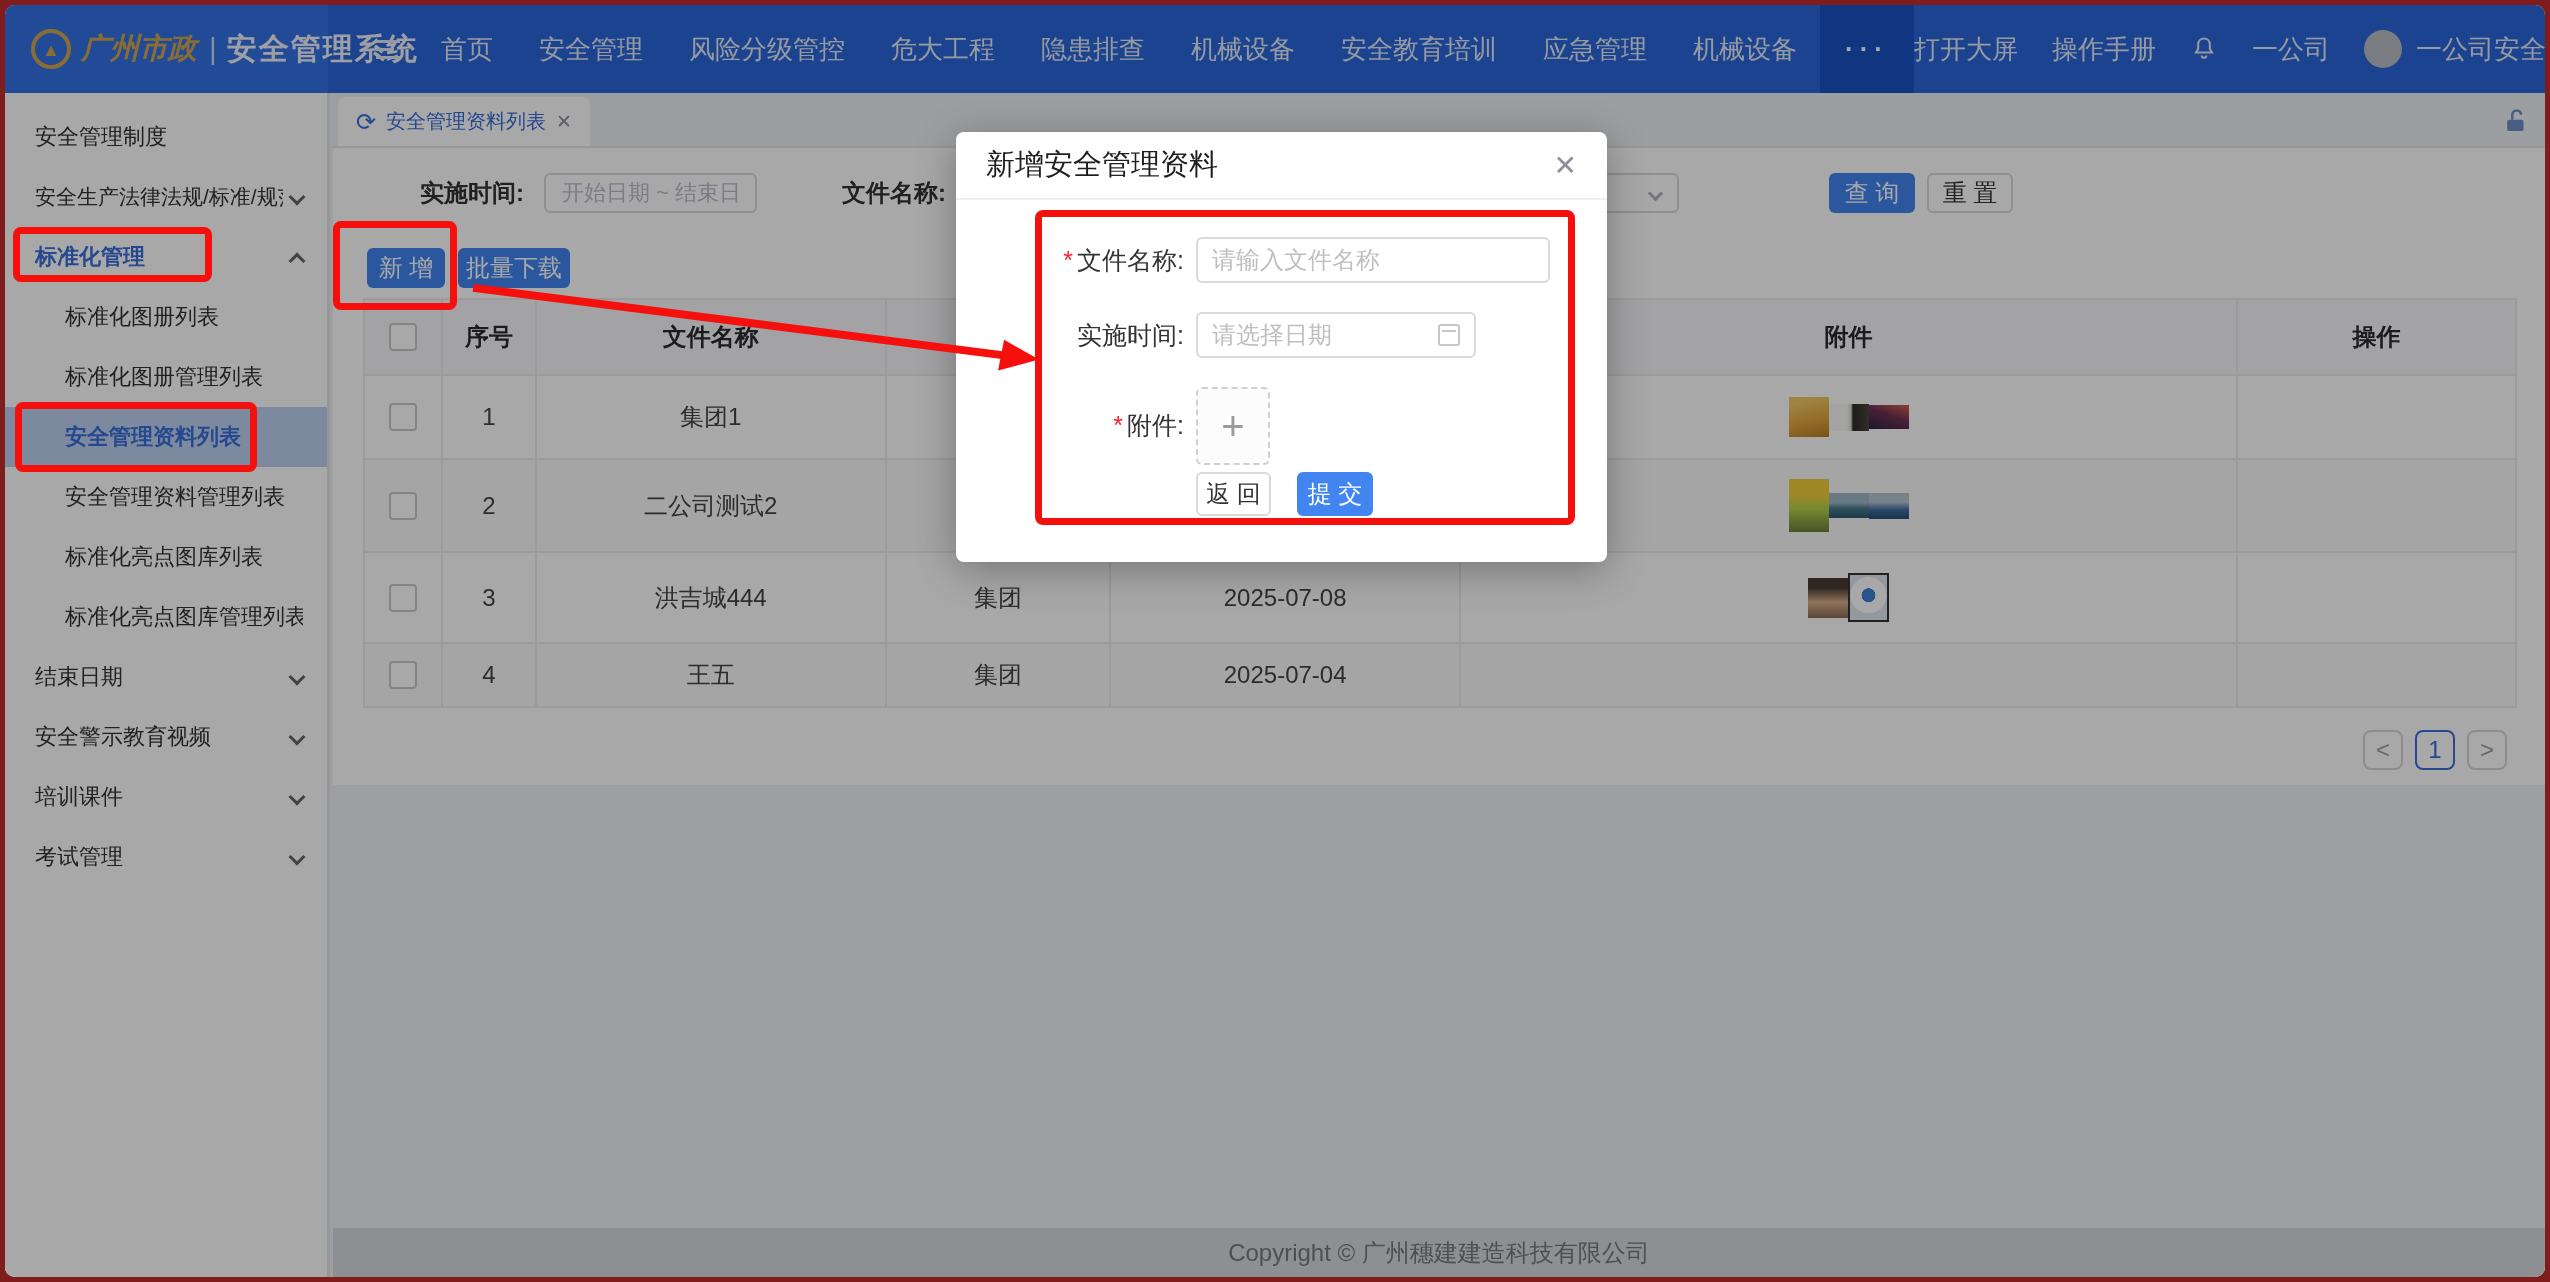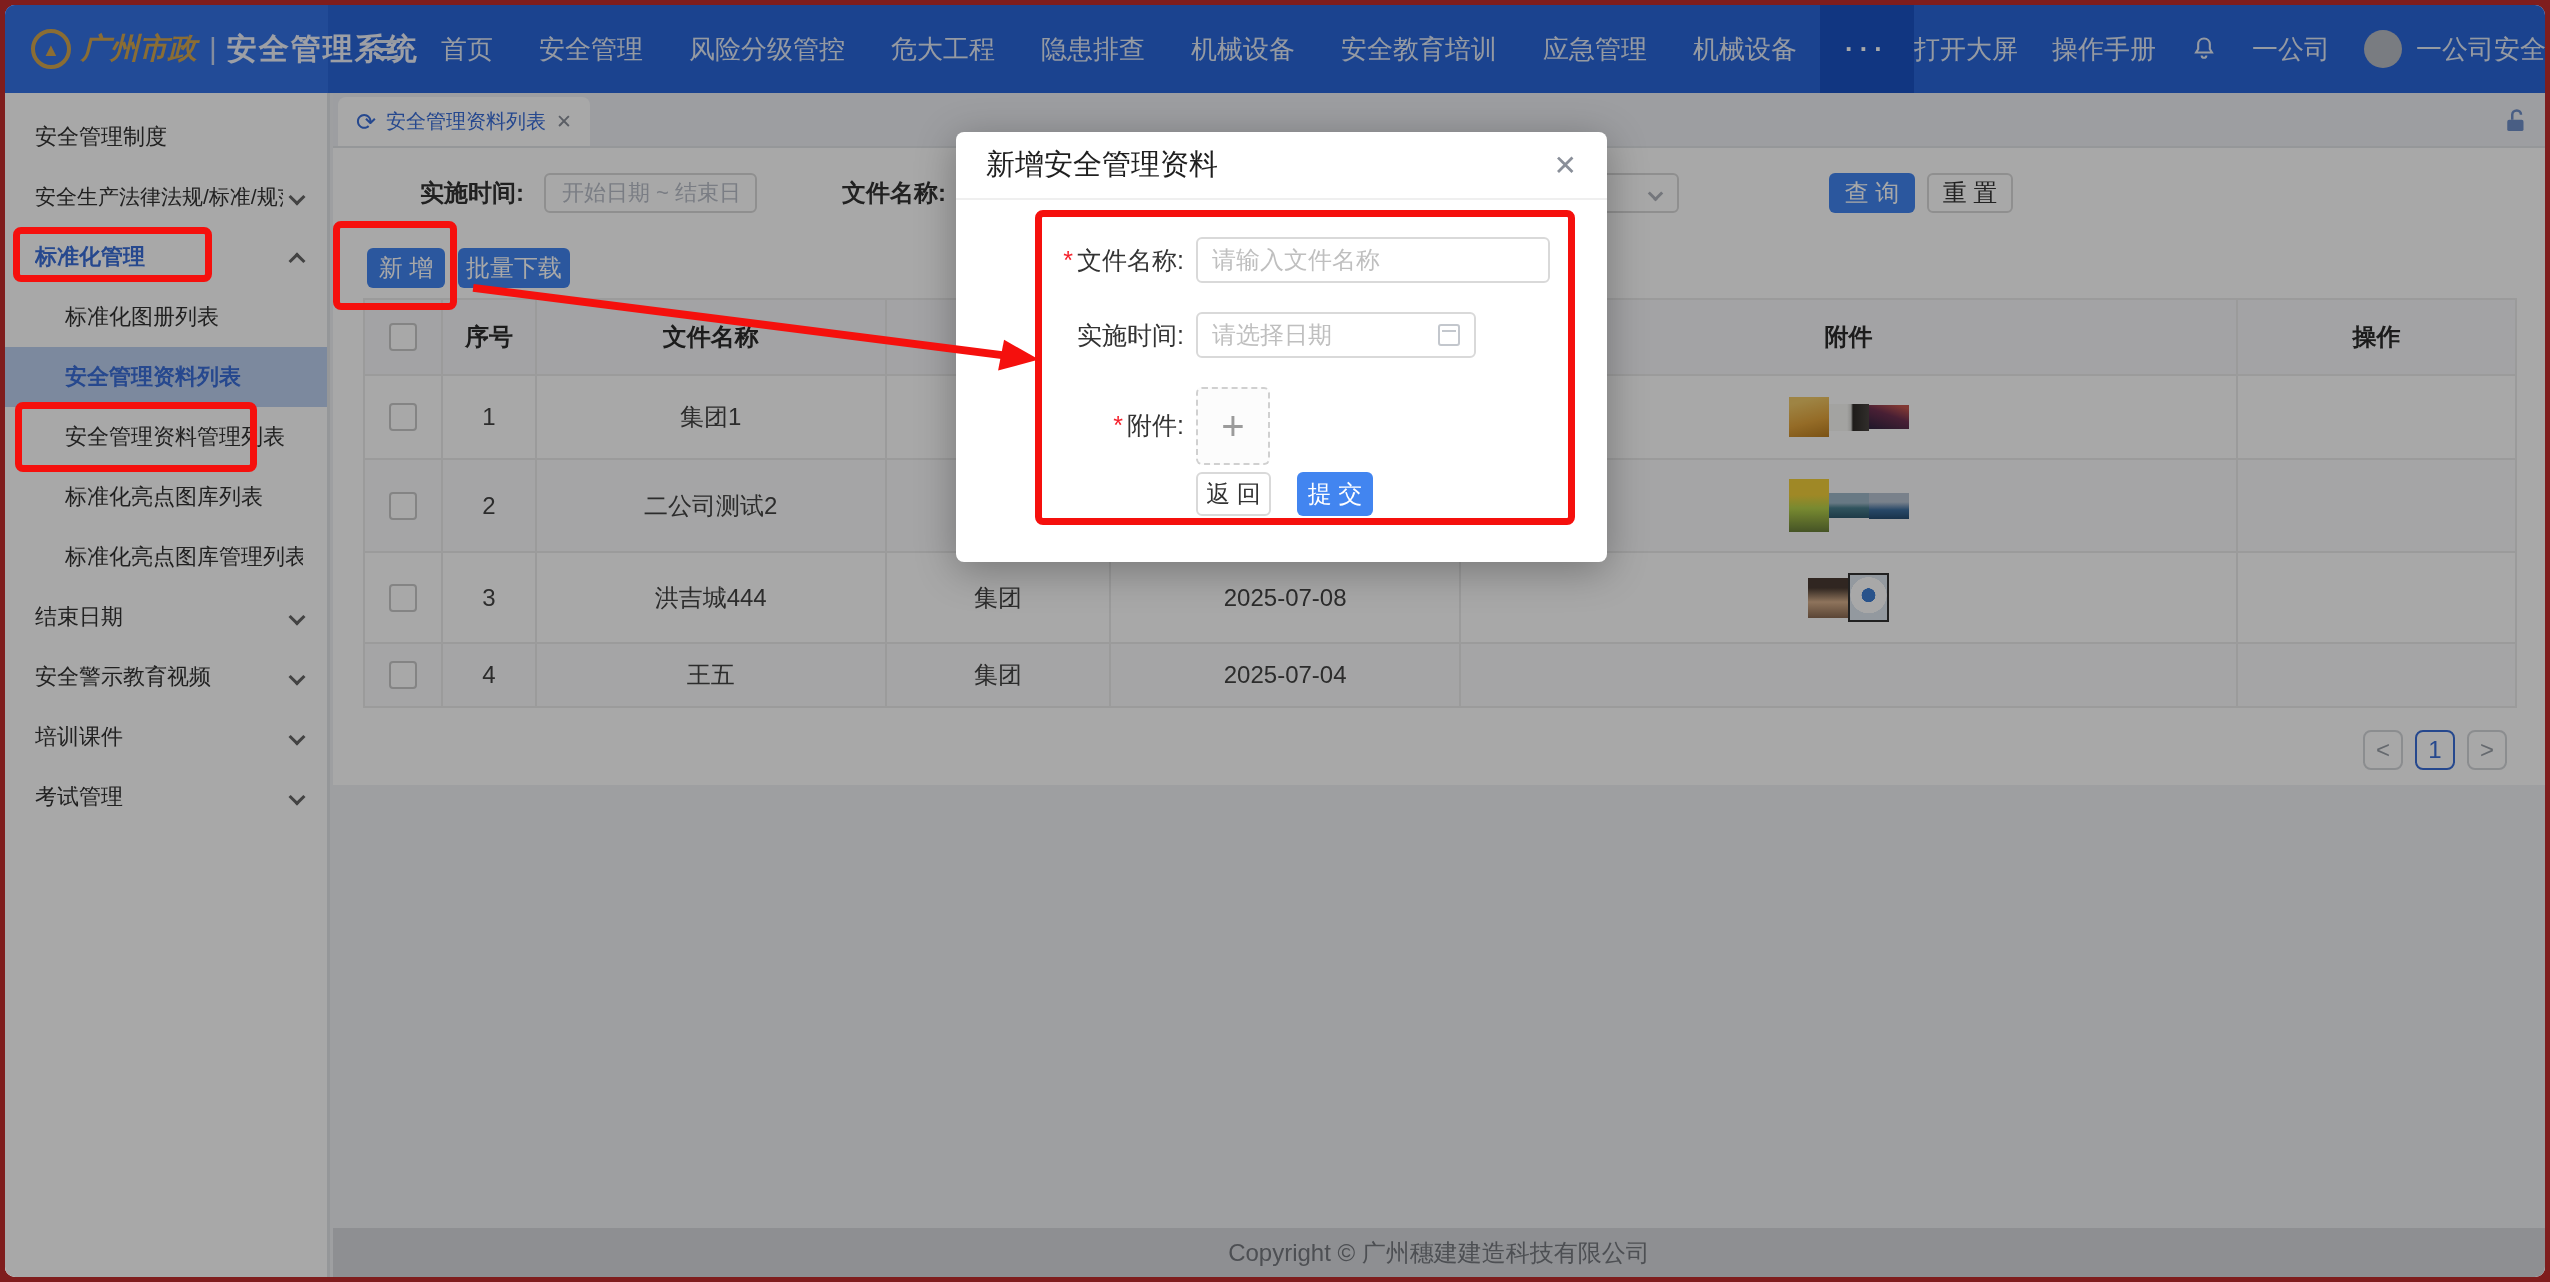--- a/index.html
+++ b/index.html
@@ -146,20 +146,23 @@
           <span class="lbl">安全生产法律法规/标准/规范</span>
           <span class="chev"></span>
         </div>
         <div class="side-item group-active">
           <span class="lbl">标准化管理</span>
           <span class="chev up"></span>
         </div>
         <div class="side-item sub">
           <span class="lbl">标准化图册列表</span>
         </div>
+        <div class="side-item sub">
+          <span class="lbl">标准化图册管理列表</span>
+        </div>
         <div class="side-item sub selected">
           <span class="lbl">安全管理资料列表</span>
         </div>
         <div class="side-item sub">
           <span class="lbl">安全管理资料管理列表</span>
         </div>
         <div class="side-item sub">
           <span class="lbl">标准化亮点图库列表</span>
         </div>
         <div class="side-item sub">

